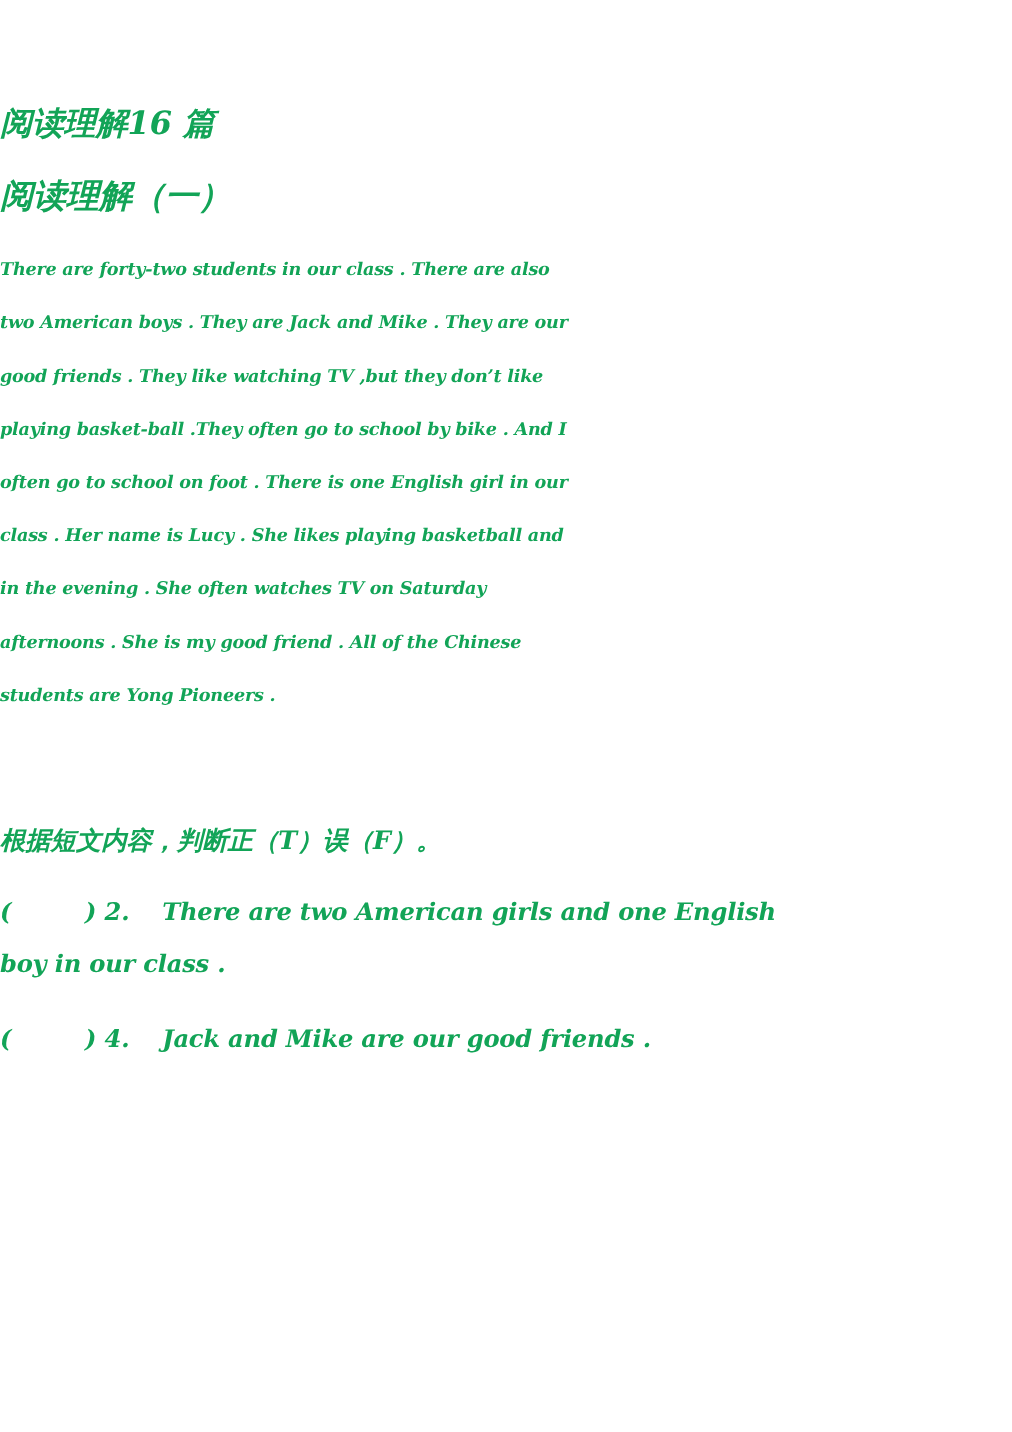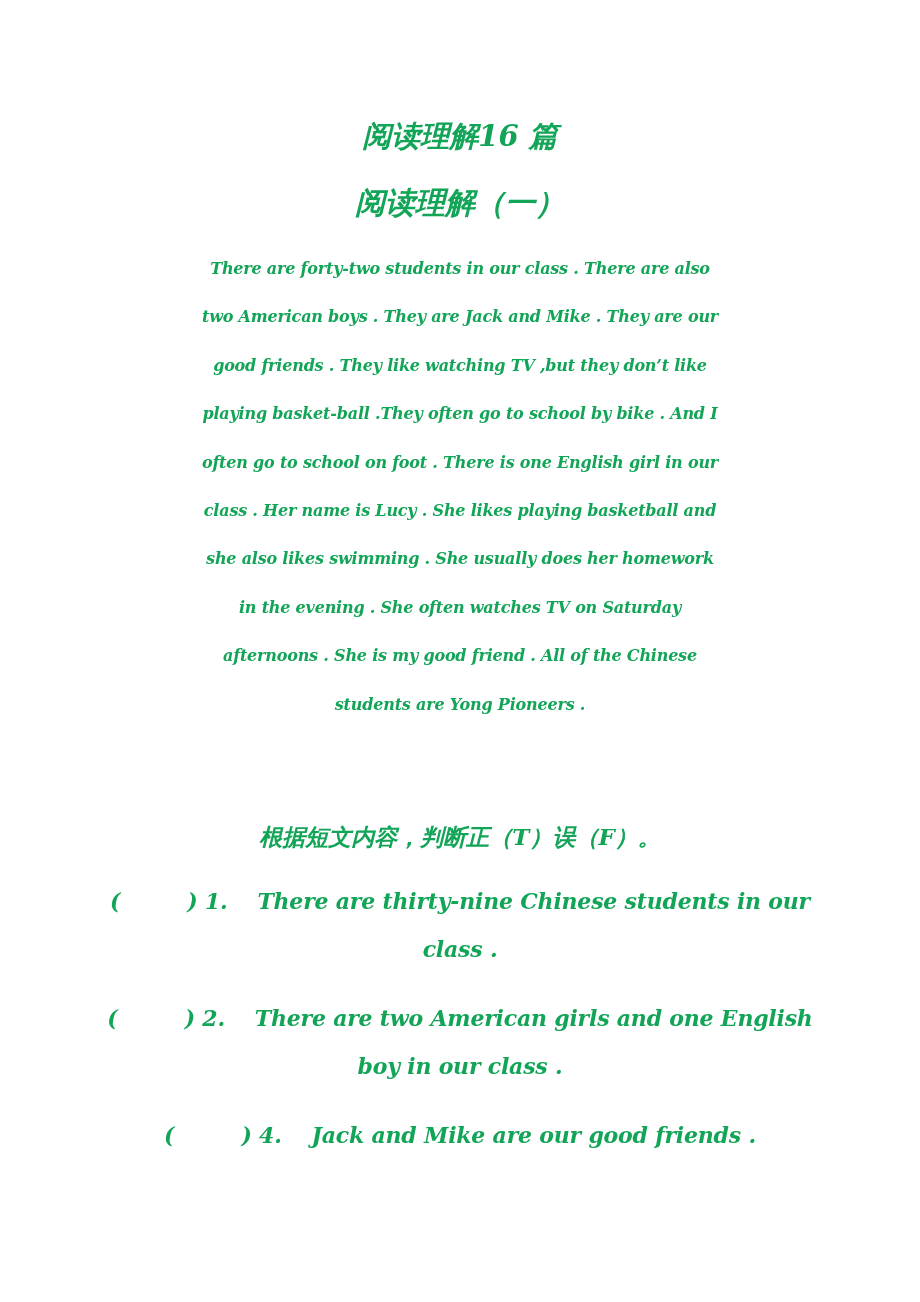--- a/index.html
+++ b/index.html
@@ -10,22 +10,21 @@
   body {
     width: 920px;
     height: 1302px;
     overflow: hidden;
     font-family: "DejaVu Serif", serif;
   }
   .doc-page {
     width: 920px;
     height: 1302px;
     box-sizing: border-box;
-    padding-top: 116px;
-    text-align: center;
+    padding-top: 92px;
     color: #12a457;
     font-weight: bold;
     font-style: italic;
   }
   .doc-title {
     font-size: 29px;
     line-height: 40px;
     margin: 0;
     font-weight: bold;
   }
@@ -62,30 +61,25 @@
 <div class="doc-page">
   <h1 class="doc-title">阅读理解16 篇</h1>
   <h2 class="doc-subtitle">阅读理解（一）</h2>
   <div class="passage">
       <div class="line">There are forty-two students in our class . There are also</div>
       <div class="line">two American boys . They are Jack and Mike . They are our</div>
       <div class="line">good friends . They like watching TV ,but they don’t like</div>
       <div class="line">playing basket-ball .They often go to school by bike . And I</div>
       <div class="line">often go to school on foot . There is one English girl in our</div>
       <div class="line">class . Her name is Lucy . She likes playing basketball and</div>
-      <div class="line">she also likes swimming . She usually does her homework</div>
       <div class="line">in the evening . She often watches TV on Saturday</div>
       <div class="line">afternoons . She is my good friend . All of the Chinese</div>
       <div class="line">students are Yong Pioneers .</div>
     </div>
   <div class="instruction">根据短文内容，判断正（T）误（F）。</div>
-  <div class="question">
-      <div class="line">(         ) 1.    There are thirty-nine Chinese students in our</div>
-      <div class="line">class .</div>
-    </div>
   <div class="question">
       <div class="line">(         ) 2.    There are two American girls and one English</div>
       <div class="line">boy in our class .</div>
     </div>
   <div class="question">
       <div class="line">(         ) 4.    Jack and Mike are our good friends .</div>
     </div>
 </div>
 
 </body></html>

